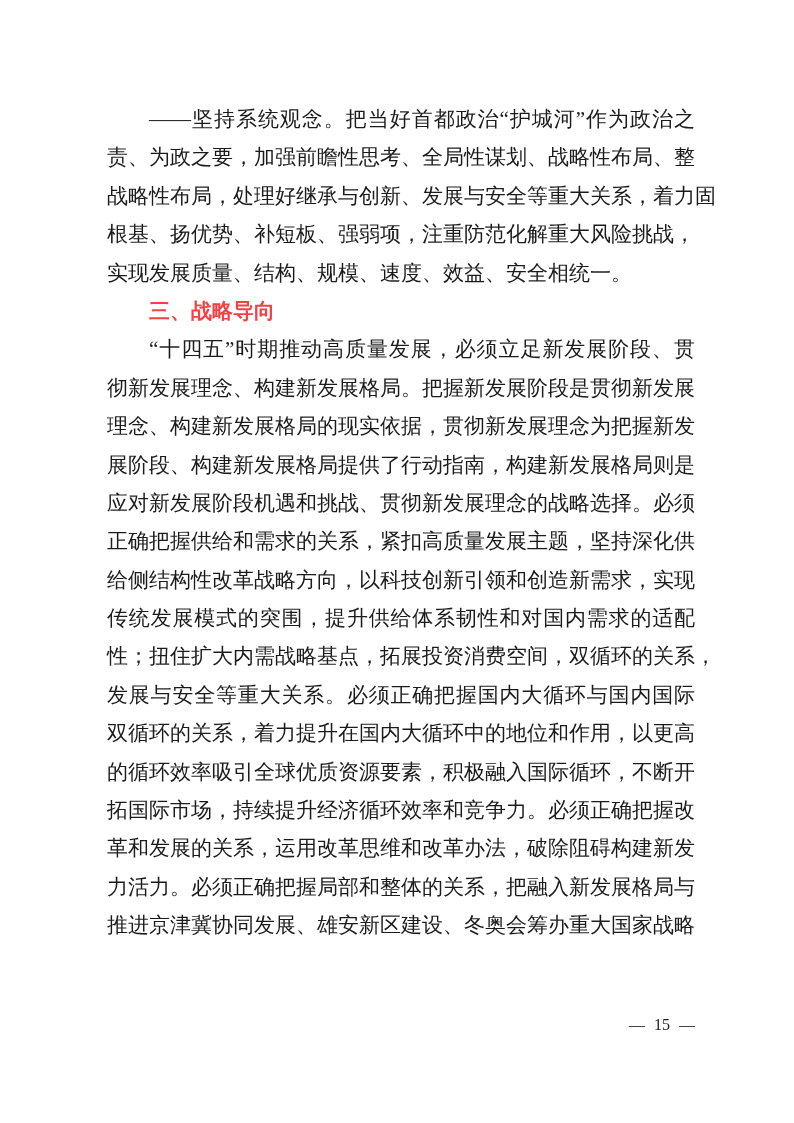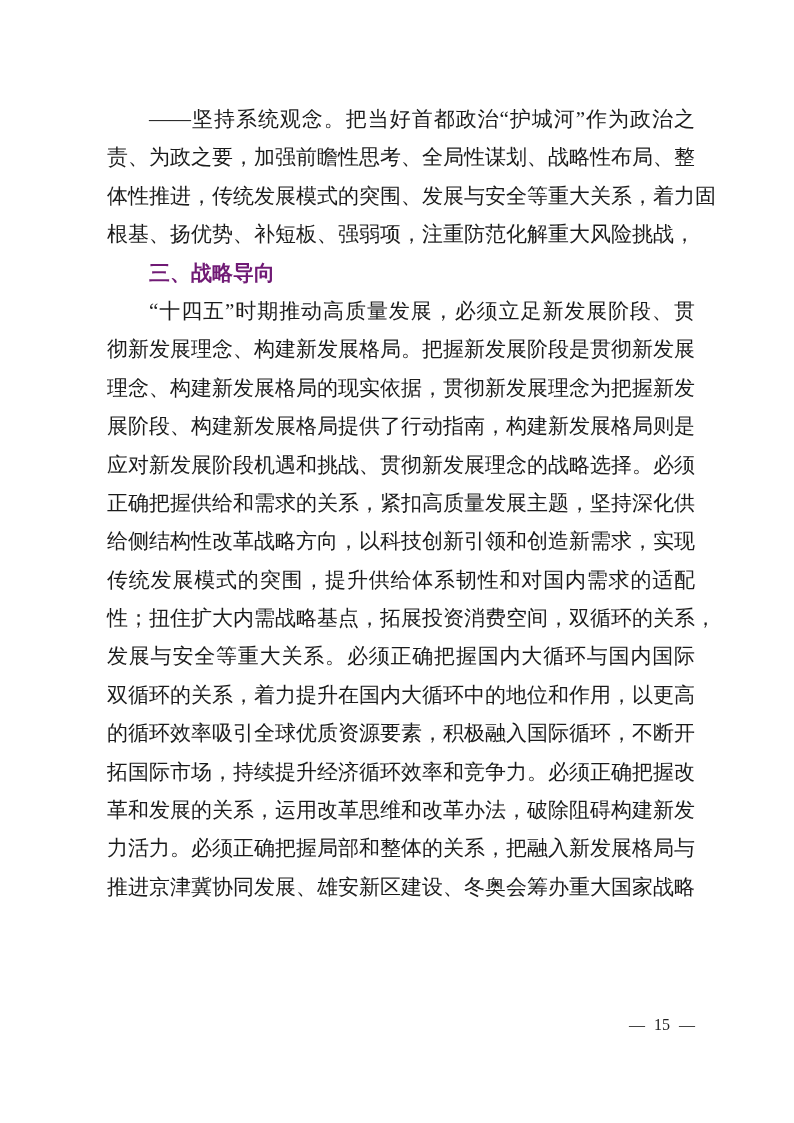--- a/index.html
+++ b/index.html
@@ -38,21 +38,21 @@
   .para.para-end .line:last-child {
     text-align-last: left;
   }
   .heading {
     font-family: "Liberation Sans", "DejaVu Sans", sans-serif;
     font-weight: bold;
     font-size: 21px;
     height: 38.4px;
     line-height: 38.4px;
     text-indent: 42px;
-    color: #701a75;
+    color: #ef4444;
     white-space: nowrap;
   }
   .footer {
     position: absolute;
     top: 1013px;
     right: 99px;
     display: flex;
     align-items: center;
     gap: 9px;
     font-size: 16px;
@@ -67,22 +67,23 @@
   }
 </style>
 </head>
 <body>
 
 <div class="page">
   <div class="content">
     <div class="para para-end">
         <div class="line">——坚持系统观念。把当好首都政治“护城河”作为政治之</div>
         <div class="line">责、为政之要，加强前瞻性思考、全局性谋划、战略性布局、整</div>
-        <div class="line">体性推进，传统发展模式的突围、发展与安全等重大关系，着力固</div>
+        <div class="line">战略性布局，处理好继承与创新、发展与安全等重大关系，着力固</div>
         <div class="line">根基、扬优势、补短板、强弱项，注重防范化解重大风险挑战，</div>
+        <div class="line">实现发展质量、结构、规模、速度、效益、安全相统一。</div>
       </div>
     <div class="heading">三、战略导向</div>
     <div class="para">
         <div class="line">“十四五”时期推动高质量发展，必须立足新发展阶段、贯</div>
         <div class="line">彻新发展理念、构建新发展格局。把握新发展阶段是贯彻新发展</div>
         <div class="line">理念、构建新发展格局的现实依据，贯彻新发展理念为把握新发</div>
         <div class="line">展阶段、构建新发展格局提供了行动指南，构建新发展格局则是</div>
         <div class="line">应对新发展阶段机遇和挑战、贯彻新发展理念的战略选择。必须</div>
         <div class="line">正确把握供给和需求的关系，紧扣高质量发展主题，坚持深化供</div>
         <div class="line">给侧结构性改革战略方向，以科技创新引领和创造新需求，实现</div>

